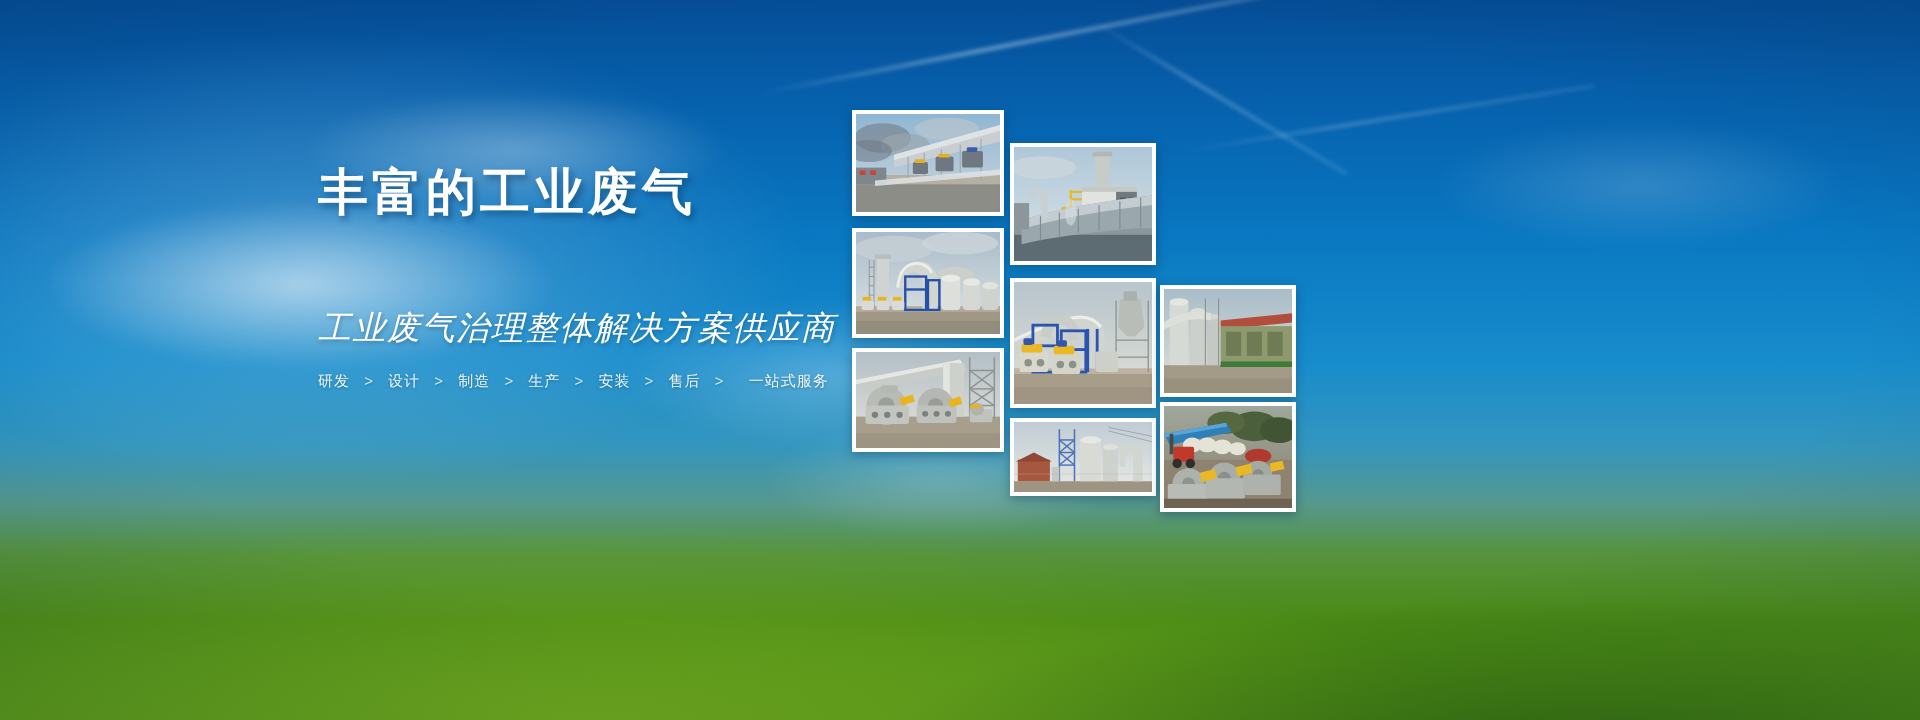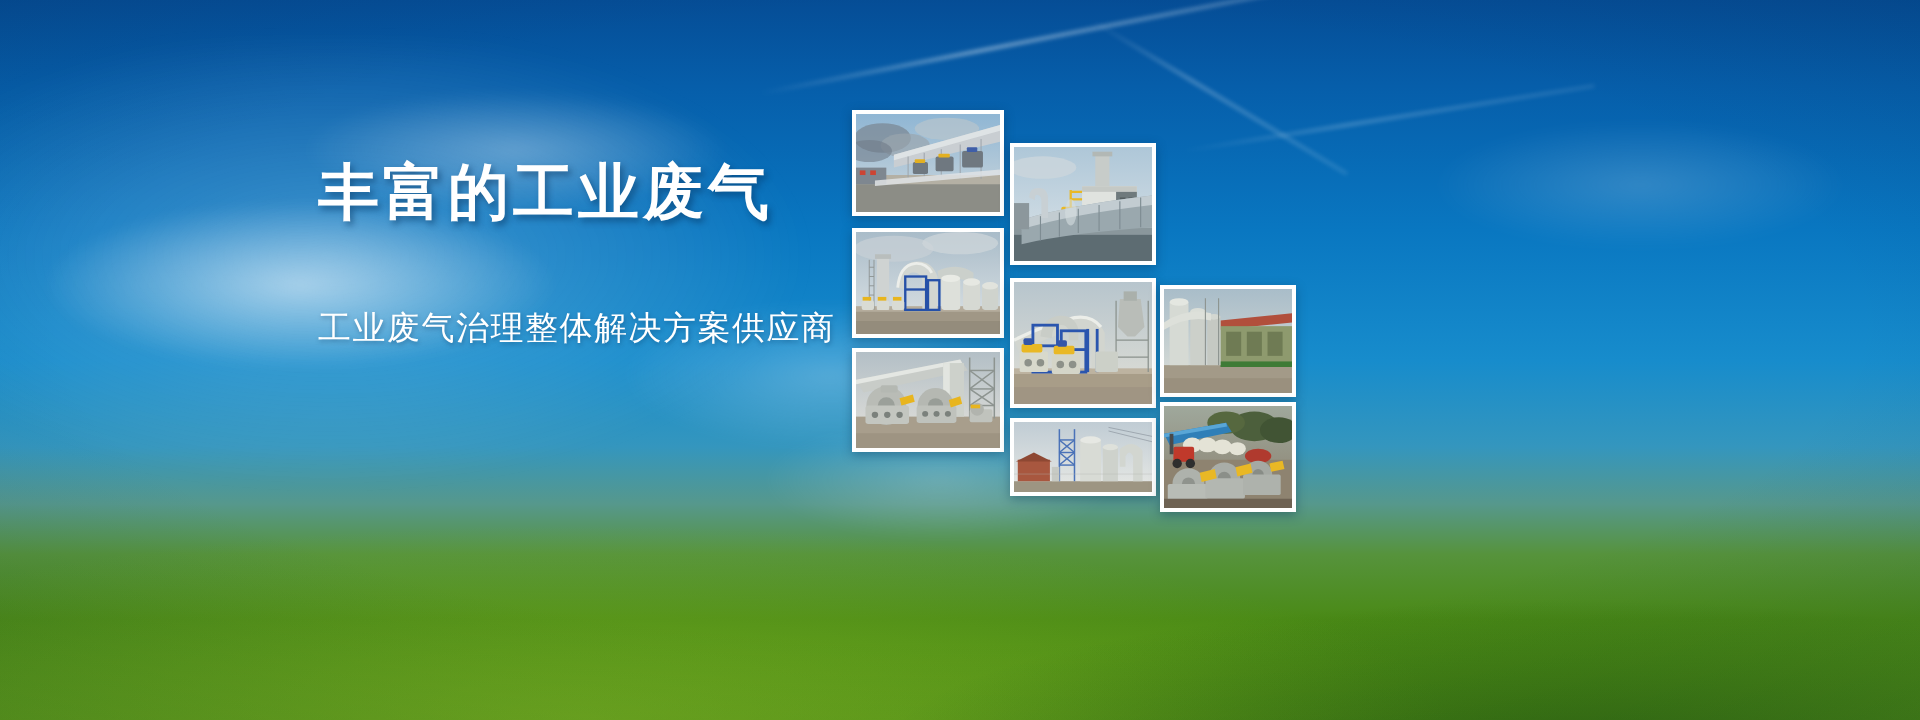--- a/index.html
+++ b/index.html
@@ -46,31 +46,32 @@
     background:radial-gradient(ellipse 60% 120% at 82% 115%, rgba(20,70,10,.55) 0%, rgba(20,70,10,0) 60%);
   }
   .vignette{
     position:absolute;inset:0;
     background:radial-gradient(ellipse 85% 80% at 50% 45%, rgba(0,0,0,0) 55%, rgba(0,30,60,.18) 100%);
   }
 
   
   #copy{position:absolute;left:318px;top:150px;width:560px;}
   .headline{
-    color:#ffffff;font-size:61px;line-height:84px;font-weight:bold;
+    color:#ffffff;font-size:50px;line-height:84px;font-weight:bold;
     letter-spacing:4px;
     text-shadow:3px 4px 6px rgba(0,40,80,.45);
     white-space:nowrap;
   }
   .headline.l2{margin-top:4px;}
   .subtitle{
     margin-top:74px;color:#ffffff;font-size:33px;line-height:40px;
     letter-spacing:1.5px;font-weight:normal;
     text-shadow:1px 2px 4px rgba(0,40,80,.35);
     white-space:nowrap;
+    font-style:italic;
   }
   .process{
     margin-top:22px;color:rgba(255,255,255,.93);font-size:15px;line-height:22px;
     letter-spacing:1px;white-space:nowrap;
     text-shadow:0 1px 3px rgba(0,40,60,.35);
   }
   .process .step{display:inline-block;}
   .process .arrow{display:inline-block;margin:0 9px;opacity:.85;}
   .process .final{display:inline-block;margin-left:10px;}
 
@@ -103,20 +104,35 @@
     <div class="contrail" style="left:1090px;top:18px;width:300px;transform:rotate(31deg);opacity:.6;"></div>
     <div class="contrail" style="left:1180px;top:150px;width:420px;transform:rotate(-9deg);opacity:.5;"></div>
     <div class="grass-glow"></div>
     <div class="grass-dark"></div>
     <div class="vignette"></div>
   </div>
 
   <div id="copy">
     <div class="headline l1">丰富的工业废气</div>
     <div class="subtitle">工业废气治理整体解决方案供应商</div>
+    <div class="process">
+      <span class="step">研发</span>
+      <span class="arrow">&gt;</span>
+      <span class="step">设计</span>
+      <span class="arrow">&gt;</span>
+      <span class="step">制造</span>
+      <span class="arrow">&gt;</span>
+      <span class="step">生产</span>
+      <span class="arrow">&gt;</span>
+      <span class="step">安装</span>
+      <span class="arrow">&gt;</span>
+      <span class="step">售后</span>
+      <span class="arrow">&gt;</span>
+      <span class="final">一站式服务</span>
+    </div>
   </div>
 
   <div id="collage">
 
     <div class="photo" style="left:852px;top:110px;width:152px;height:106px;">
       <div class="img">
         <svg viewBox="0 0 152 106" preserveAspectRatio="none">
           <defs>
             <linearGradient id="p1sky" x1="0" y1="0" x2="0" y2="1">
               <stop offset="0" stop-color="#8fb6d4"></stop>

